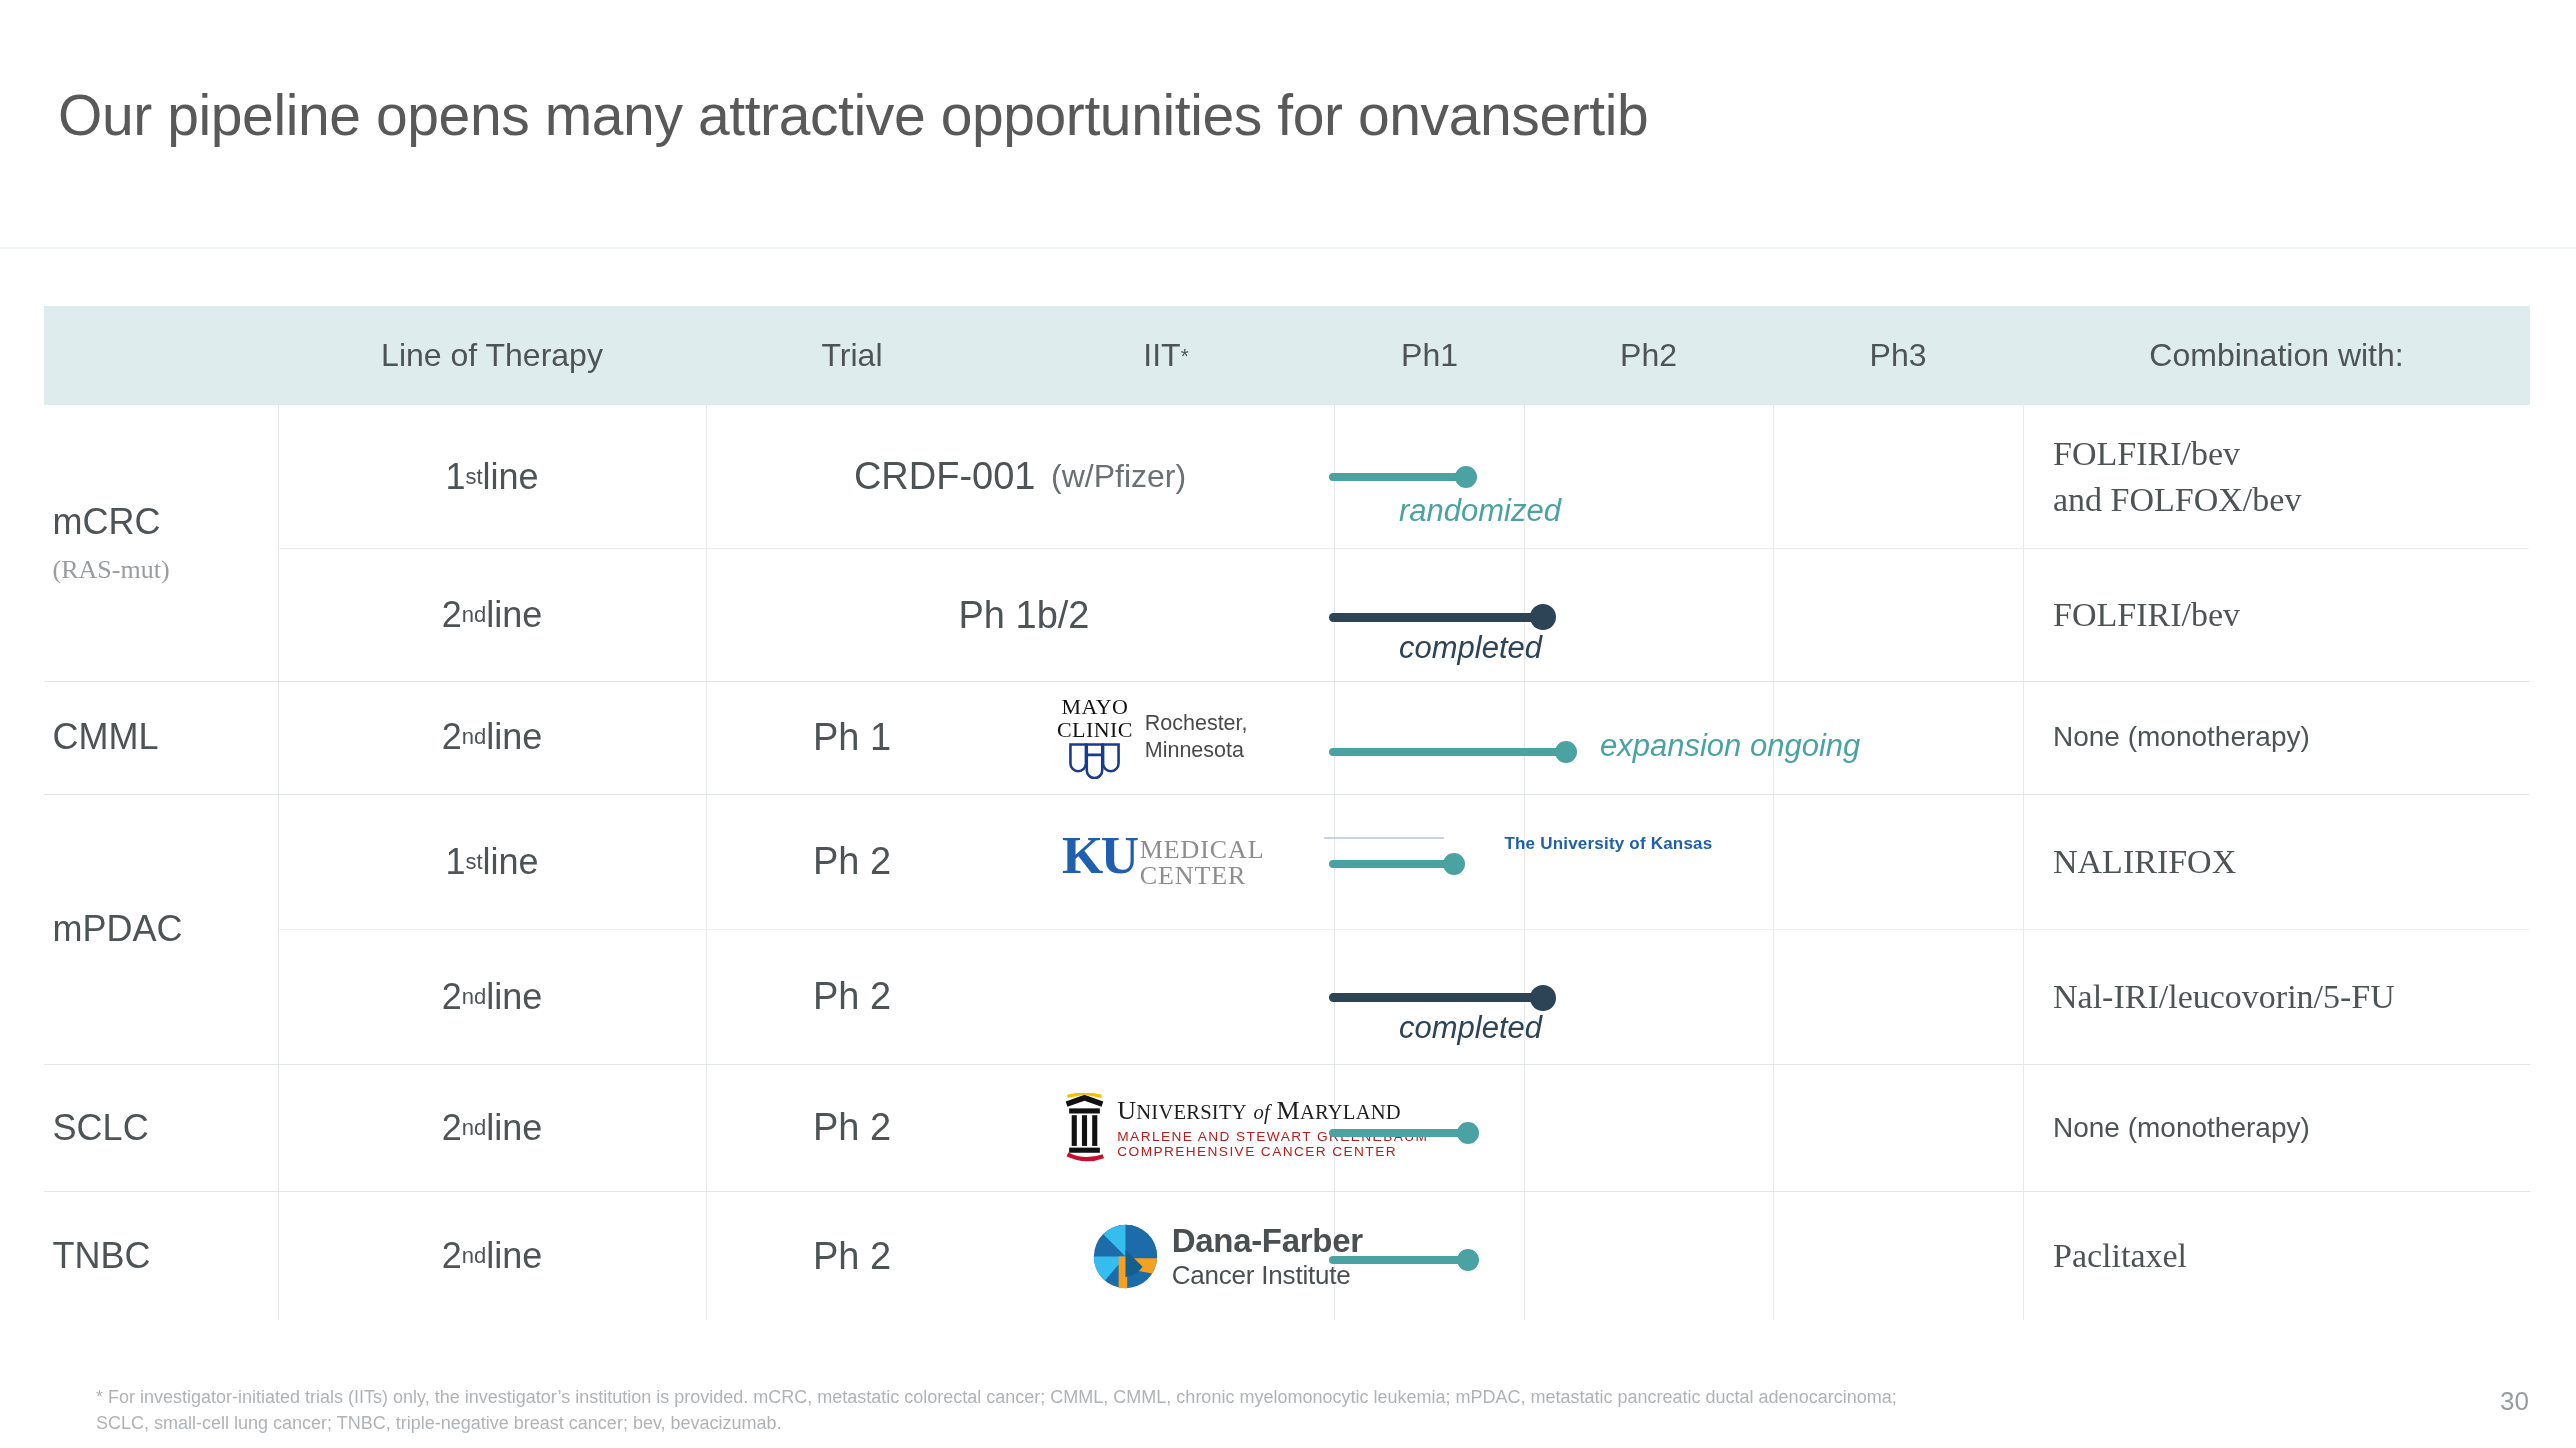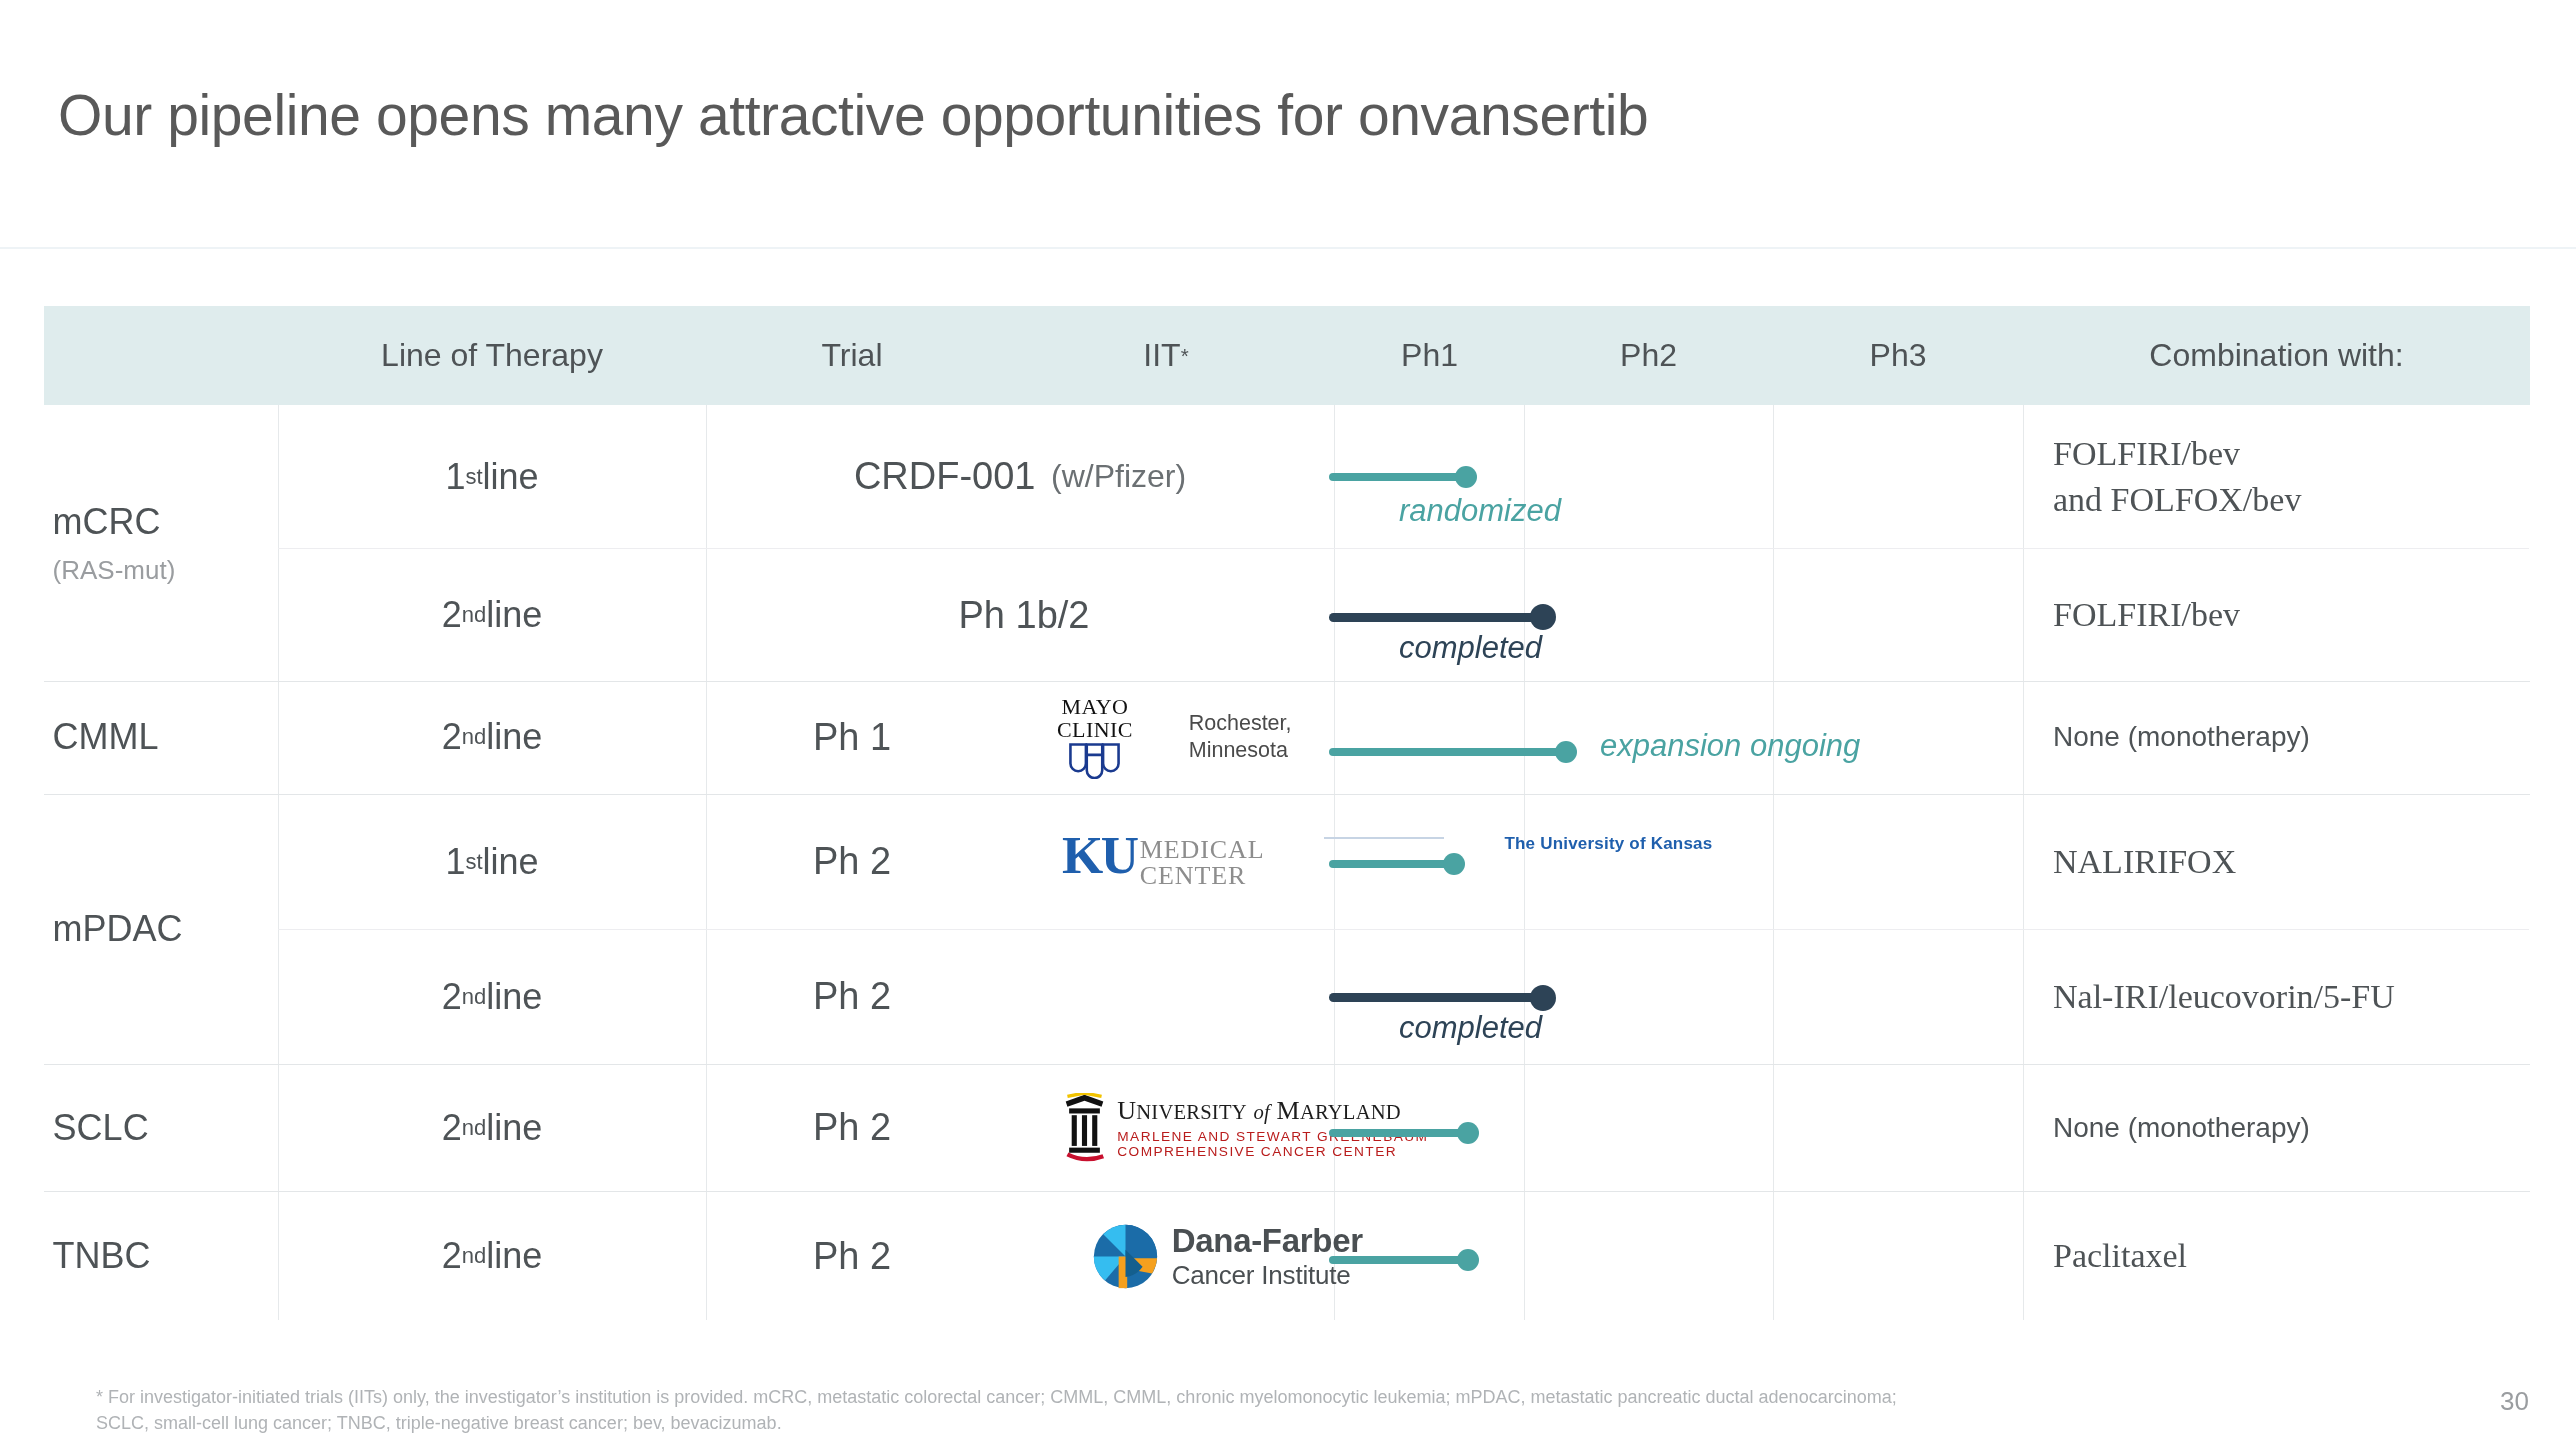--- a/index.html
+++ b/index.html
@@ -62,21 +62,21 @@
     background: #ededf0;
   }
 
   
   .indication {
     position: absolute; left: 0; width: 234px;
     display: flex; flex-direction: column; justify-content: center;
     padding-left: 8.6px;
   }
   .indication .name { font-size: 36px; color: #4e5356; }
-  .indication .sub  { font-size: 26px; color: #9a9da0; margin-top: 12px; }
+  .indication .sub  { font-size: 26px; color: #9a9da0; margin-top: 12px; font-family: Liberation Serif, serif; }
 
   
   .cell {
     position: absolute;
     display: flex; align-items: center;
     color: #4e5356;
   }
   .cell.center { justify-content: center; }
   .cell.left   { justify-content: flex-start; }
 
@@ -106,21 +106,21 @@
   }
 
   
   .logo-box { position: absolute; display: flex; align-items: center; }
 
   
   .mayo { display: flex; align-items: center; gap: 12px; }
   .mayo-mark { display: flex; flex-direction: column; align-items: center; }
   .mayo-word { font-family: "Liberation Serif", serif; font-size: 22px;
                color: #111; letter-spacing: 0.4px; line-height: 1.05; text-align: center; }
-  .mayo-loc { font-size: 21.5px; color: #4a4a4a; line-height: 1.25; margin-left: 44px; }
+  .mayo-loc { font-size: 21.5px; color: #4a4a4a; line-height: 1.25; }
 
   
   .ku { display: flex; flex-direction: row; }
   .ku-top { display: flex; align-items: flex-start; }
   .ku-letters { font-family: "Liberation Serif", serif; font-size: 53px;
                 font-weight: 700; color: #1f5fad; line-height: 0.82; letter-spacing: -2.6px; }
   .ku-words { font-family: "Liberation Serif", serif; font-size: 26px;
               color: #8d8d8d; line-height: 1.0; letter-spacing: 0.9px; margin-left: 3.4px; margin-top: 3.4px; }
   .ku-rule { height: 1.7px; background: #c7d4e4; margin: 3.4px 0 2.6px 60px; width: 120px; }
   .ku-tag { font-size: 17px; font-weight: 700; color: #1f5fad; margin-left: 60px; letter-spacing: 0.2px; }

